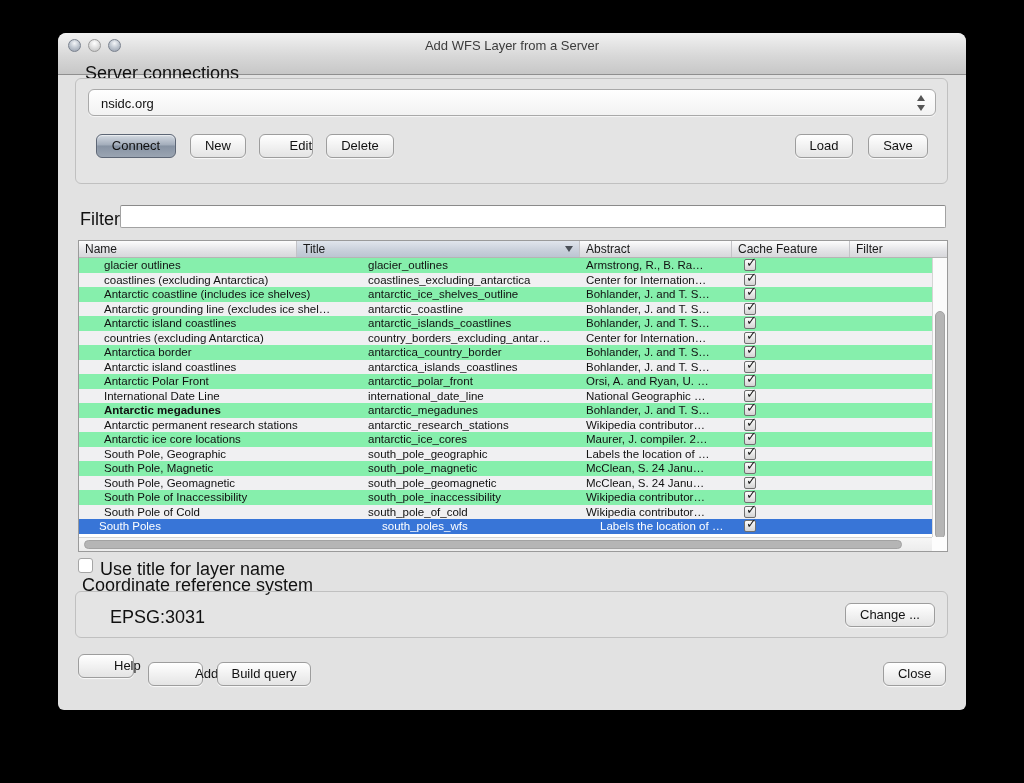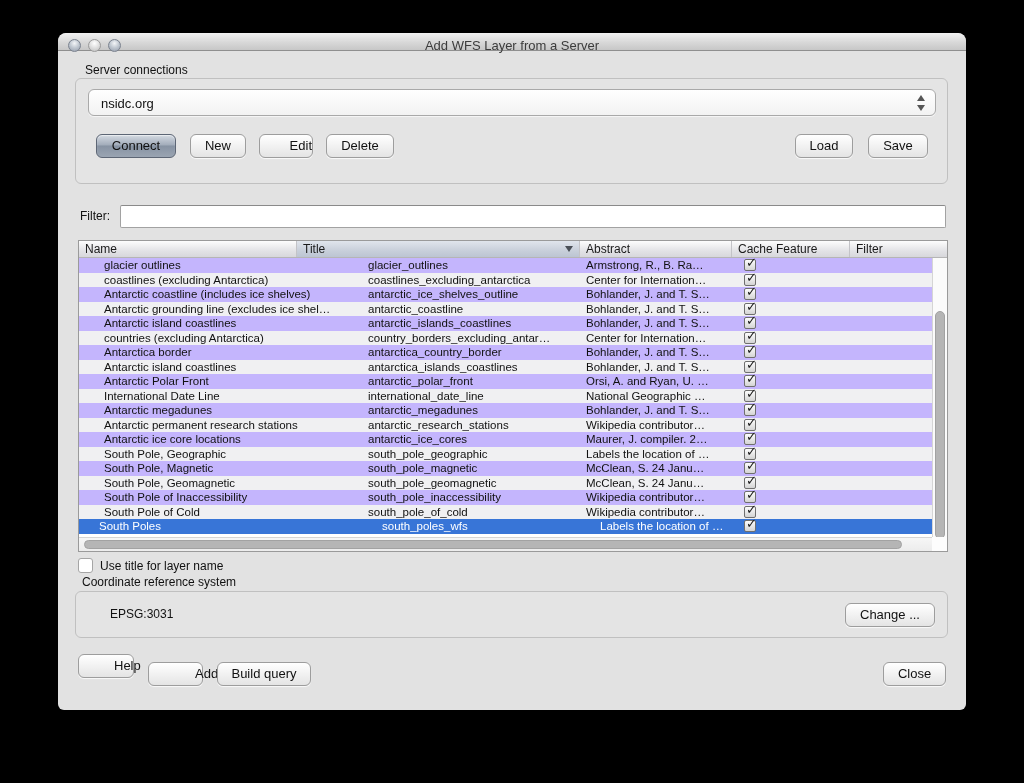--- a/index.html
+++ b/index.html
@@ -5,33 +5,33 @@
   * { margin:0; padding:0; box-sizing:border-box; }
   html,body { width:1024px; height:783px; background:#000; overflow:hidden;
               font-family:"Liberation Sans","DejaVu Sans",sans-serif; }
 
   .window { position:absolute; left:58px; top:33px; width:908px; height:677px;
             background:#e2e2e2; border-radius:8px 8px 6px 6px;
             box-shadow:0 18px 50px rgba(0,0,0,.85), 0 0 0 1px rgba(0,0,0,.55);
             overflow:hidden; }
 
   
-  .titlebar { position:absolute; left:0; top:0; right:0; height:18px;
+  .titlebar { position:absolute; left:0; top:0; right:0; height:42px;
               background:linear-gradient(#f2f2f2,#d8d8d8 55%,#c7c7c7);
               border-bottom:1px solid #8f8f8f; border-radius:8px 8px 0 0; }
   .tl-btn { position:absolute; top:6px; width:13px; height:13px; border-radius:50%;
             border:1px solid #7a828e;
             background:radial-gradient(circle at 50% 30%, #f4f6f8 0%, #c3cad3 45%, #949dab 100%); }
   .tl-btn.mid { border-color:#9a9a9a;
             background:radial-gradient(circle at 50% 30%, #ffffff 0%, #e2e2e2 45%, #bdbdbd 100%); }
   .win-title { position:absolute; left:0; right:0; top:5px; text-align:center;
                font-size:13px; color:#3c3c3c; }
 
   
-  .lbl { position:absolute; font-size:12px; color:#111; white-space:nowrap; }
+  .lbl { position:absolute; font-size:18px; color:#111; white-space:nowrap; }
 
   
   .groupbox { position:absolute; border:1px solid #c0c0c0; border-radius:6px;
               background:rgba(255,255,255,0.08); }
 
   
   .combo { position:absolute; left:30px; top:56px; width:848px; height:27px;
            background:linear-gradient(#ffffff,#f2f2f2);
            border:1px solid #a9a9a9; border-radius:6px;
            box-shadow:0 1px 1px rgba(255,255,255,.7); }
@@ -66,21 +66,21 @@
   .thead { position:absolute; left:0; top:0; right:0; height:17px; display:flex;
            background:linear-gradient(#fdfdfd,#e3e3e6 60%,#d7d7db);
            border-bottom:1px solid #b5b5b5; }
   .th { font-size:12px; color:#1a1a1a; padding:1px 0 0 6px; border-right:1px solid #c3c3c7;
         position:relative; white-space:nowrap; overflow:hidden; }
   .th.sorted { background:linear-gradient(#e0e5ec,#c8cfda 60%,#bcc5d2); }
   .sort-arrow { position:absolute; right:6px; top:5px; width:0; height:0;
                 border-left:4.5px solid transparent; border-right:4.5px solid transparent;
                 border-top:6px solid #4a4f57; }
   .tbody { position:absolute; left:0; top:17px; right:15px; bottom:14px; overflow:hidden; }
-  .trow { display:flex; height:14.5px; align-items:center; background:#c4b5fd; }
+  .trow { display:flex; height:14.5px; align-items:center; background:#86efac; }
   .trow.alt { background:#f0f0f2; }
   .trow.selected { background:#3875d7; color:#fff; }
   .td { font-size:11.5px; color:#111; white-space:nowrap; overflow:hidden;
         text-overflow:clip; padding-left:6px; height:14.5px; line-height:14.5px; }
   .trow.selected .td { color:#fff;padding-left:20px; }
   .td.title { padding-left:25px; }
   .checkbox { width:12px; height:12px; border:1px solid #6f6f6f; border-radius:2px;
               background:linear-gradient(#fdfdfd,#d4d4d4); position:relative;
               margin-left:12px; flex:0 0 auto; }
   .checkbox .mark { position:absolute; left:1px; top:-4px; font-size:13px; font-weight:bold;
@@ -258,21 +258,21 @@
           <div class="td name" style="width: 218px;">international_date_line</div>
           <div class="td abstract" style="width: 152px;">National Geographic …</div>
           <div class="td" style="width: 118px; display: flex; align-items: center; padding-left: 0px;">
             <span class="checkbox">
               <span class="mark">✓</span>
             </span>
           </div>
           <div class="td filter" style="width: auto; flex: 1 1 0%;"></div>
         </div>
         <div class="trow">
-          <div class="td title" style="width: 283px;">Antarctic megadunes</div>
+          <div class="td title" style="width: 283px; font-weight: bold;">Antarctic megadunes</div>
           <div class="td name" style="width: 218px;">antarctic_megadunes</div>
           <div class="td abstract" style="width: 152px;">Bohlander, J. and T. S…</div>
           <div class="td" style="width: 118px; display: flex; align-items: center; padding-left: 0px;">
             <span class="checkbox">
               <span class="mark">✓</span>
             </span>
           </div>
           <div class="td filter" style="width: auto; flex: 1 1 0%;"></div>
         </div>
         <div class="trow alt">

